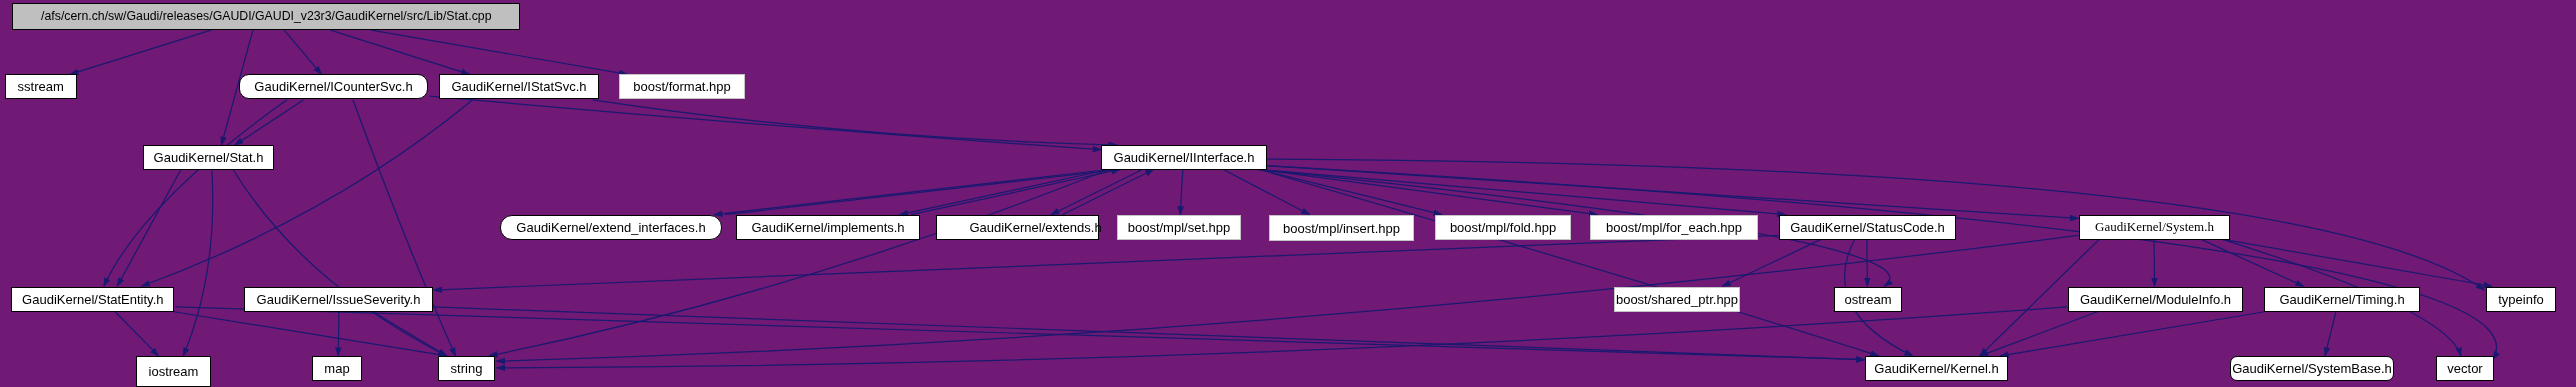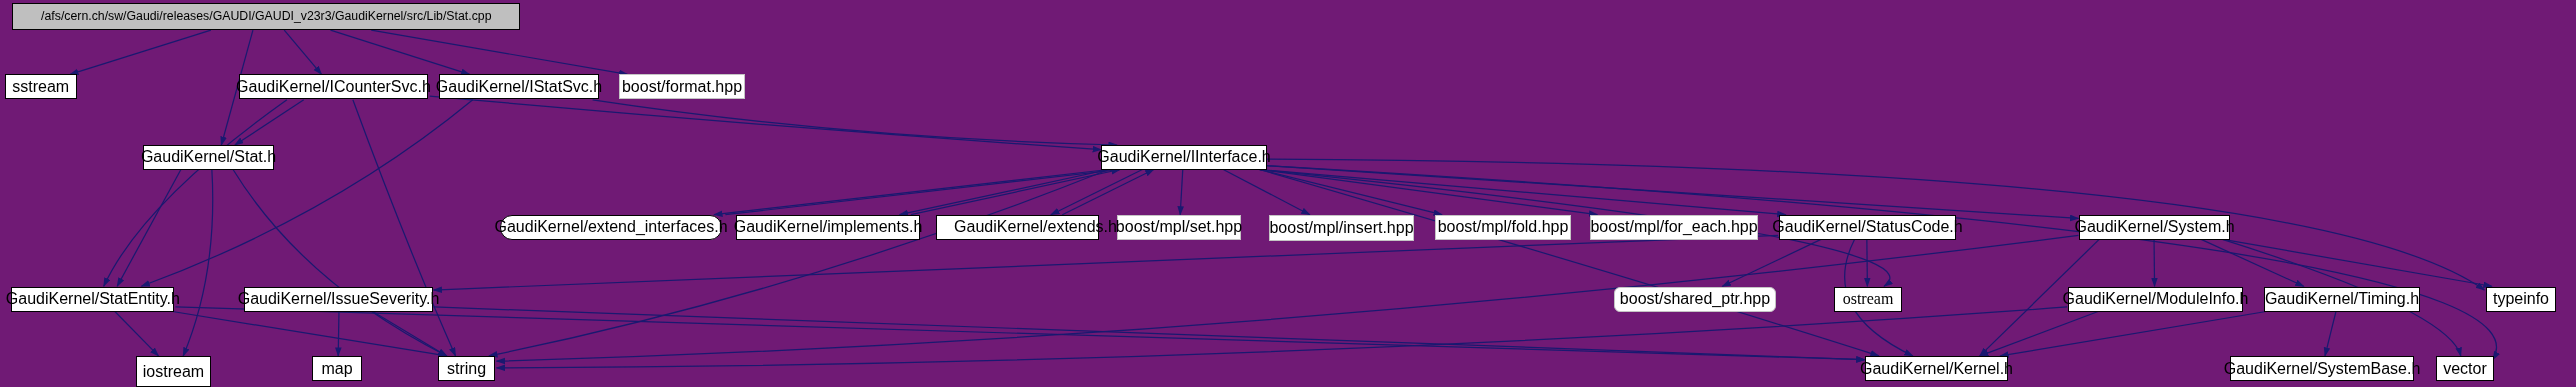--- a/index.html
+++ b/index.html
@@ -3,21 +3,21 @@
 <meta charset="utf-8">
 <style>
   html,body{margin:0;padding:0;background:#ffffff;}
   #stage{position:relative;width:2576px;height:387px;background:#701a75;overflow:hidden;
          font-family:"Liberation Sans",sans-serif;}
   #edges{position:absolute;left:0;top:0;width:2576px;height:387px;}
   .edge{fill:none;stroke:var(--edge,#191970);stroke-width:1.3px;}
   .node{position:absolute;display:flex;align-items:center;justify-content:center;
         box-sizing:border-box;background:var(--nodefill,#ffffff);
         border:0.9px solid var(--nodeborder,#000000);
-        font-size:16px;color:var(--text,#000000);white-space:nowrap;z-index:2;}
+        font-size:13px;color:var(--text,#000000);white-space:nowrap;z-index:2;}
   .node.root{background:var(--rootfill,#bfbfbf);border:1.9px solid var(--nodeborder,#000000);font-size:12.3px;}
   .node.hdr{border-width:0.9px;}
   .node.ext{border-color:var(--extborder,#c4c4c4);}
   .node.std{border-color:var(--nodeborder,#000000);}
 </style>
 </head>
 <body>
 
 <div id="stage">
   <svg id="edges" xmlns="http://www.w3.org/2000/svg" viewBox="0 0 2733 411" width="2576" height="387">
@@ -74,42 +74,42 @@
       <path d="M2206,250 Q1350,360 526,383.625" class="edge" marker-end="url(#arrow)"></path>
       <path d="M2228.25,254 L2101.2,378" class="edge" marker-end="url(#arrow)"></path>
       <path d="M2229,330 L2101.4,378" class="edge" marker-end="url(#arrow)"></path>
       <path d="M2194,326 Q1350,388 526,390.625" class="edge" marker-end="url(#arrow)"></path>
       <path d="M2410,330 L2123,378" class="edge" marker-end="url(#arrow)"></path>
       <path d="M2479.625,330 L2467.8,378" class="edge" marker-end="url(#arrow)"></path>
     </svg>
   <div id="nodes">
       <div class="node root" style="left: 12.3px; top: 2.8px; width: 508px; height: 27px;">/afs/cern.ch/sw/Gaudi/releases/GAUDI/GAUDI_v23r3/GaudiKernel/src/Lib/Stat.cpp</div>
       <div class="node std" style="left: 4.7px; top: 74px; width: 72px; height: 25.4px;">sstream</div>
-      <div class="node hdr" style="left: 239px; top: 74px; width: 189px; height: 25.4px;">GaudiKernel/ICounterSvc.h</div>
+      <div class="node hdr" style="left: 239px; top: 74px; width: 189px; height: 25.4px; border-radius: 10px;">GaudiKernel/ICounterSvc.h</div>
       <div class="node hdr" style="left: 439px; top: 74px; width: 160px; height: 25.4px;">GaudiKernel/IStatSvc.h</div>
       <div class="node ext" style="left: 619px; top: 74px; width: 126px; height: 25.4px; text-align: right;">boost/format.hpp</div>
       <div class="node hdr" style="left: 143px; top: 145px; width: 131px; height: 24.5px;">GaudiKernel/Stat.h</div>
       <div class="node hdr" style="left: 1101px; top: 145px; width: 166px; height: 24.5px;">GaudiKernel/IInterface.h</div>
       <div class="node hdr" style="left: 500px; top: 215px; width: 222px; height: 24.5px; border-radius: 12px;">GaudiKernel/extend_interfaces.h</div>
       <div class="node hdr" style="left: 736px; top: 215px; width: 184px; height: 24.5px;">GaudiKernel/implements.h</div>
       <div class="node hdr" style="left: 936px; top: 215px; width: 163px; height: 24.5px; padding-left: 36px;">GaudiKernel/extends.h</div>
       <div class="node ext" style="left: 1117px; top: 215px; width: 124px; height: 24.5px;">boost/mpl/set.hpp</div>
       <div class="node ext" style="left: 1269px; top: 215px; width: 145px; height: 26px;">boost/mpl/insert.hpp</div>
       <div class="node ext" style="left: 1435px; top: 215px; width: 136px; height: 24.5px;">boost/mpl/fold.hpp</div>
       <div class="node ext" style="left: 1590px; top: 215px; width: 168px; height: 24.5px;">boost/mpl/for_each.hpp</div>
       <div class="node hdr" style="left: 1779px; top: 215px; width: 177px; height: 24.5px;">GaudiKernel/StatusCode.h</div>
-      <div class="node hdr" style="left: 2079px; top: 215px; width: 151px; height: 24.5px;">GaudiKernel/System.h</div>
+      <div class="node hdr" style="left: 2079px; top: 215px; width: 151px; height: 24.5px; font-family: Liberation Serif, serif;">GaudiKernel/System.h</div>
       <div class="node hdr" style="left: 11.3px; top: 287px; width: 163px; height: 24.5px;">GaudiKernel/StatEntity.h</div>
       <div class="node hdr" style="left: 244px; top: 287px; width: 189px; height: 24.5px;">GaudiKernel/IssueSeverity.h</div>
-      <div class="node ext" style="left: 1614px; top: 287px; width: 162px; height: 24.5px; border-radius: 6px;">boost/shared_ptr.hpp</div>
-      <div class="node std" style="left: 1834px; top: 287px; width: 68px; height: 24.5px; font-family: Liberation Serif, serif;">ostream</div>
+      <div class="node ext" style="left: 1614px; top: 287px; width: 126px; height: 24.5px;">boost/shared_ptr.hpp</div>
+      <div class="node std" style="left: 1834px; top: 287px; width: 68px; height: 24.5px;">ostream</div>
       <div class="node hdr" style="left: 2068px; top: 287px; width: 175px; height: 24.5px;">GaudiKernel/ModuleInfo.h</div>
       <div class="node hdr" style="left: 2264px; top: 287px; width: 156px; height: 24.5px;">GaudiKernel/Timing.h</div>
       <div class="node std" style="left: 2486px; top: 287px; width: 70px; height: 24.5px; text-align: right;">typeinfo</div>
       <div class="node std" style="left: 136px; top: 356px; width: 75px; height: 31px;">iostream</div>
       <div class="node std" style="left: 312px; top: 356px; width: 50px; height: 25.4px;">map</div>
       <div class="node std" style="left: 438px; top: 356px; width: 57px; height: 25.4px;">string</div>
       <div class="node hdr" style="left: 1865px; top: 356px; width: 143px; height: 25.4px;">GaudiKernel/Kernel.h</div>
-      <div class="node hdr" style="left: 2230px; top: 356px; width: 184px; height: 25.4px;">GaudiKernel/SystemBase.h</div>
+      <div class="node hdr" style="left: 2230px; top: 356px; width: 164px; height: 25.4px; border-radius: 7px;">GaudiKernel/SystemBase.h</div>
       <div class="node std" style="left: 2436px; top: 356px; width: 58px; height: 25.4px;">vector</div>
     </div>
 </div>
 
 
 </body></html>

